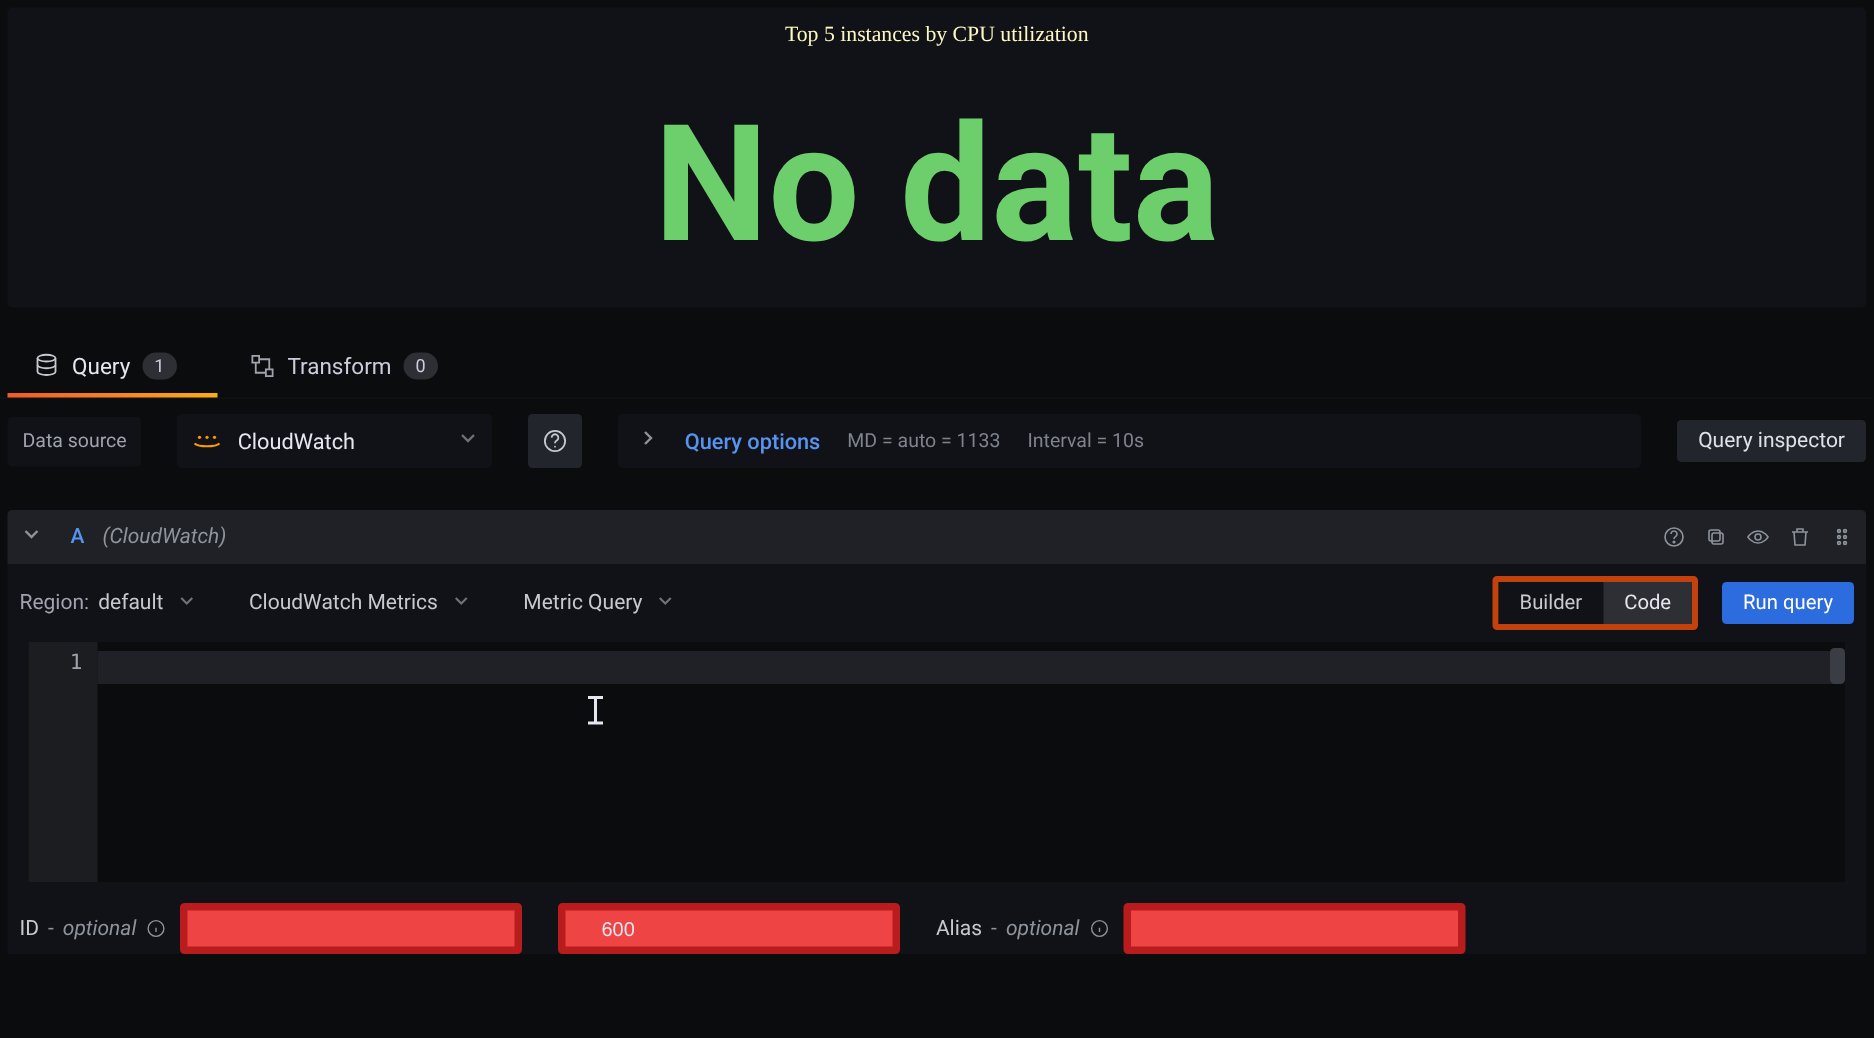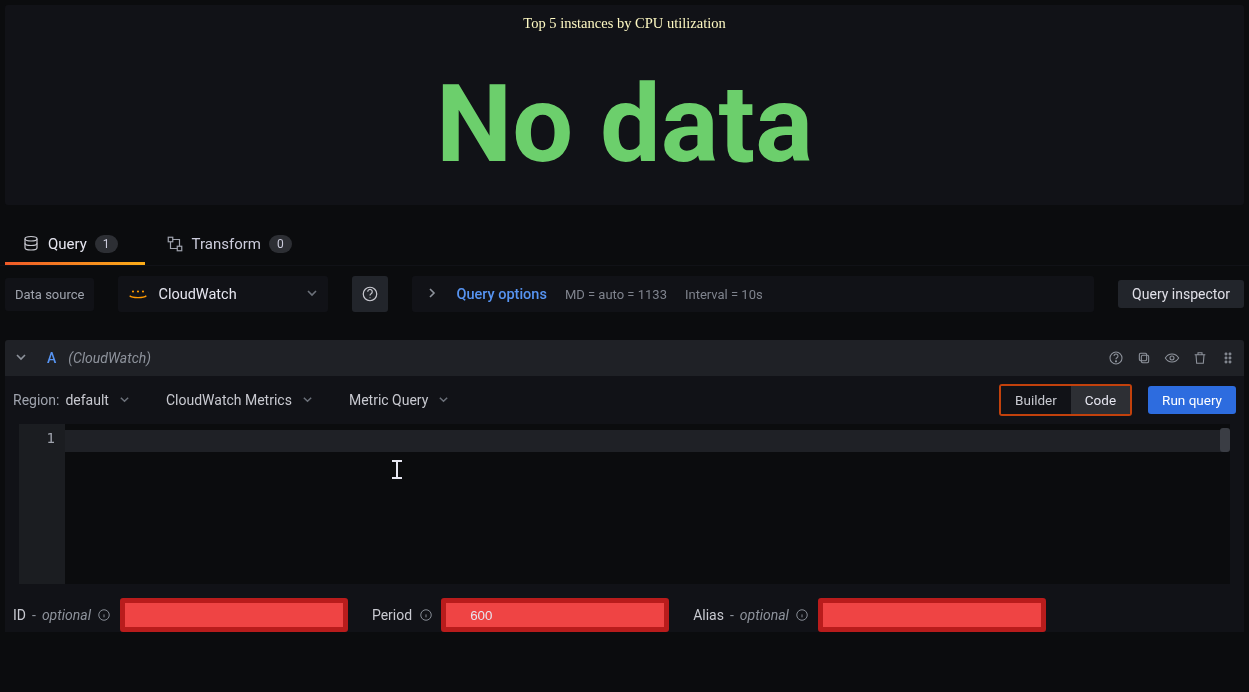--- a/index.html
+++ b/index.html
@@ -163,21 +163,21 @@
     display:flex;
     align-items:center;
     padding: 8px 8px;
     gap: 16px;
   }
   .qc-pair { display:flex; align-items:center; gap:6px; color:#9fa3ad; font-size:14px;}
   .qc-pair .val { color:#c8c9d0; }
   .qc-pair .chev2 { color:#6c717a; margin-left:4px;}
   .qc-spacer{flex:1;}
   .toggle-group {
-    display:flex; border:2px solid #c2410c; border-radius:3px; overflow:hidden;
+    display:flex; border:4px solid #c2410c; border-radius:3px; overflow:hidden;
   }
   .toggle-btn {
     padding: 6px 14px; font-size:13.5px; cursor:pointer;
   }
   .toggle-btn.off { background:#111217; color:#c8c9d0;}
   .toggle-btn.on  { background:#2d2f34; color:#e6e6f0;}
   .run-btn {
     background:#2d6cdf; color:#fff; padding:6px 14px; border-radius:3px; font-size:13.5px; cursor:pointer;
   }
   
@@ -408,29 +408,20 @@
         <span class="info-icon">
             <svg viewBox="0 0 24 24" width="14" height="14">
               <circle cx="12" cy="12" r="9"></circle>
               <path d="M12 8v.01M12 11v5"></path>
             </svg>
           </span>
       </div>
       <input type="text" style="width: 228px;" value="">
     </div>
     <div class="field">
-      <div class="lab">
-        <span>Period</span>
-        <span class="info-icon">
-            <svg viewBox="0 0 24 24" width="14" height="14">
-              <circle cx="12" cy="12" r="9"></circle>
-              <path d="M12 8v.01M12 11v5"></path>
-            </svg>
-          </span>
-      </div>
       <input type="text" style="width: 228px;" value="600">
     </div>
     <div class="field">
       <div class="lab">
         <span>Alias</span>
         <span class="dash">-</span>
         <span class="opt">optional</span>
         <span class="info-icon">
             <svg viewBox="0 0 24 24" width="14" height="14">
               <circle cx="12" cy="12" r="9"></circle>

